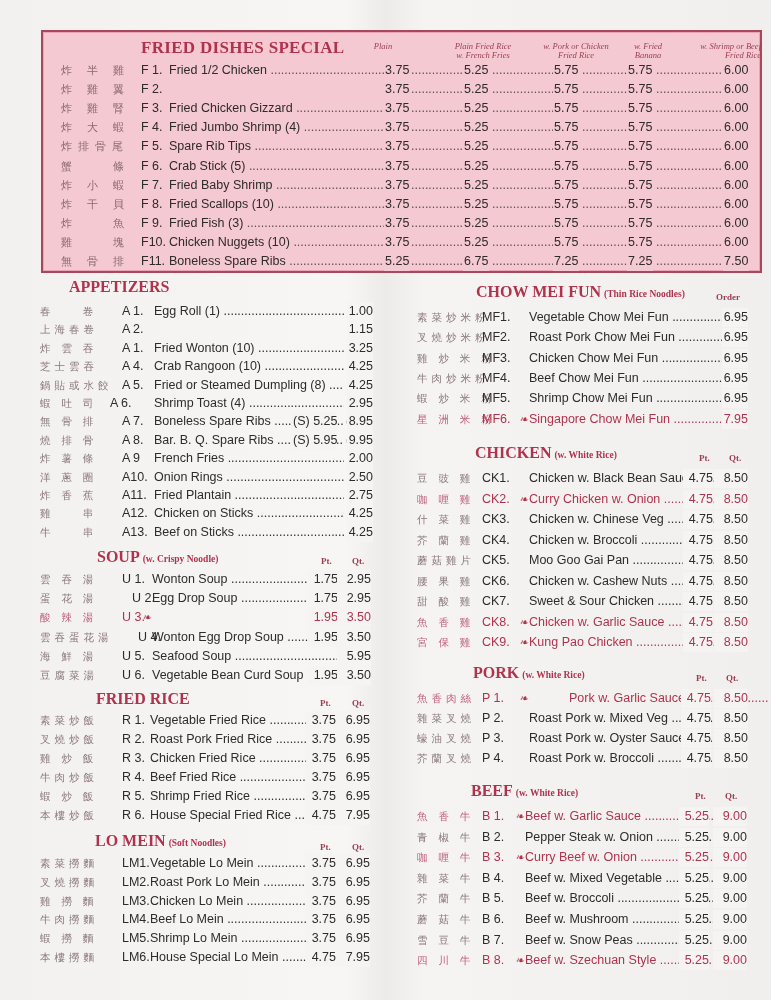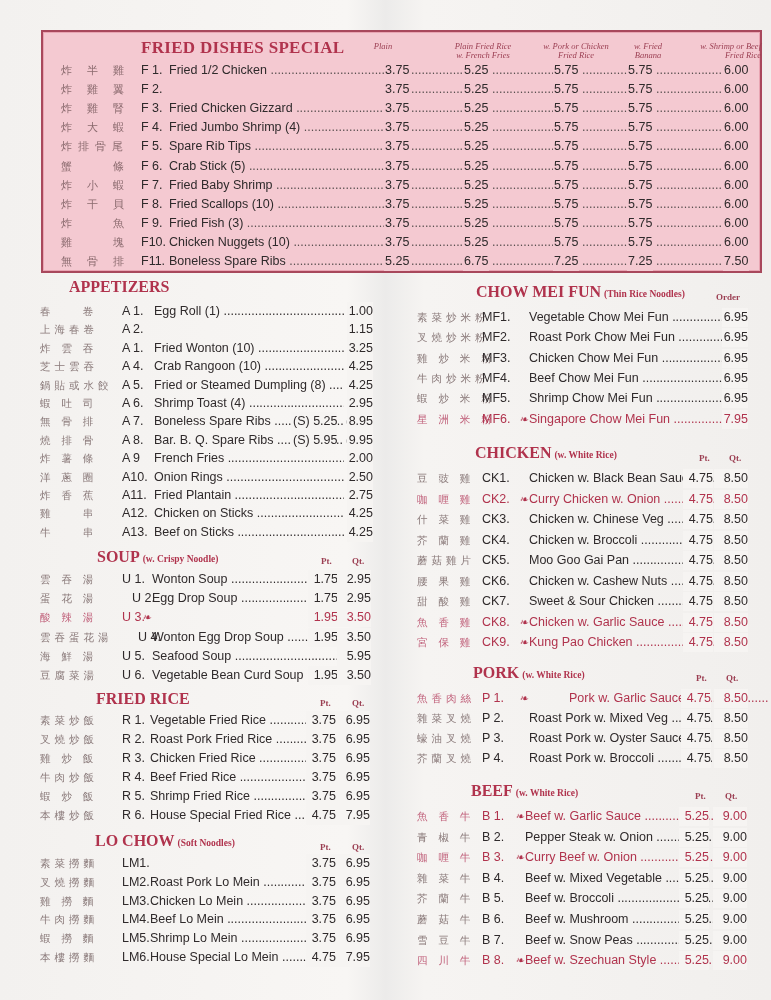--- a/index.html
+++ b/index.html
@@ -272,21 +272,21 @@
         <span class="price" style="right: 0px; background: rgb(246, 244, 242); padding-left: 2px;">4.25</span>
       </div>
       <div class="row" style="left: 40px; top: 375.6px; width: 333px;">
         <span class="cn">鍋貼或水餃</span>
         <span class="code" style="left: 82px;">A 5.</span>
         <span class="name" style="left: 114px; width: 190px;">Fried or Steamed Dumpling (8)</span>
         <span class="price" style="right: 0px; background: rgb(246, 244, 242); padding-left: 2px;">4.25</span>
       </div>
       <div class="row" style="left: 40px; top: 394px; width: 333px;">
         <span class="cn">蝦 吐 司</span>
-        <span class="code" style="left: 82px;">A 6.</span>
+        <span class="code" style="left: 70px;">A 6.</span>
         <span class="name" style="left: 114px; width: 190px;">Shrimp Toast (4)</span>
         <span class="price" style="right: 0px; background: rgb(246, 244, 242); padding-left: 2px;">2.95</span>
       </div>
       <div class="row" style="left: 40px; top: 412.4px; width: 333px;">
         <span class="cn">無 骨 排</span>
         <span class="code" style="left: 82px;">A 7.</span>
         <span class="name" style="left: 114px; width: 190px;">Boneless Spare Ribs</span>
         <span class="price" style="left: 251px; background: rgb(246, 244, 242); padding-left: 2px;">(S) 5.25</span>
         <span class="price" style="left: 306px;">(L)</span>
         <span class="price" style="right: 0px; background: rgb(246, 244, 242); padding-left: 2px;">8.95</span>
@@ -425,28 +425,29 @@
       <div class="row" style="left: 40px; top: 806px; width: 330px;">
         <span class="cn">本樓炒飯</span>
         <span class="code" style="left: 82px;">R 6.</span>
         <span class="name" style="left: 110px; width: 190px;">House Special Fried Rice</span>
         <span class="pt" style="left: 266px; width: 30px; background: rgb(246, 244, 242);">4.75</span>
         <span class="qt" style="right: 0px; width: 34px; background: rgb(246, 244, 242);">7.95</span>
       </div>
     </div>
 
   <div class="sec-title" style="left:95px;top:832px;">
-    <span>LO CHOW</span><span class="sub">(Soft Noodles)</span>
+    <span>LO MEIN</span><span class="sub">(Soft Noodles)</span>
   </div>
   <div class="pq" style="left:320px;top:842px;">Pt.</div>
   <div class="pq" style="left:352px;top:842px;">Qt.</div>
   <div id="lomein-rows">
       <div class="row" style="left: 40px; top: 854px; width: 330px;">
         <span class="cn">素菜撈麵</span>
         <span class="code" style="left: 82px;">LM1.</span>
+        <span class="name" style="left: 110px; width: 190px;">Vegetable Lo Mein</span>
         <span class="pt" style="left: 266px; width: 30px; background: rgb(246, 244, 242);">3.75</span>
         <span class="qt" style="right: 0px; width: 34px; background: rgb(246, 244, 242);">6.95</span>
       </div>
       <div class="row" style="left: 40px; top: 872.8px; width: 330px;">
         <span class="cn">叉燒撈麵</span>
         <span class="code" style="left: 82px;">LM2.</span>
         <span class="name" style="left: 110px; width: 190px;">Roast Pork Lo Mein</span>
         <span class="pt" style="left: 266px; width: 30px; background: rgb(246, 244, 242);">3.75</span>
         <span class="qt" style="right: 0px; width: 34px; background: rgb(246, 244, 242);">6.95</span>
       </div>

